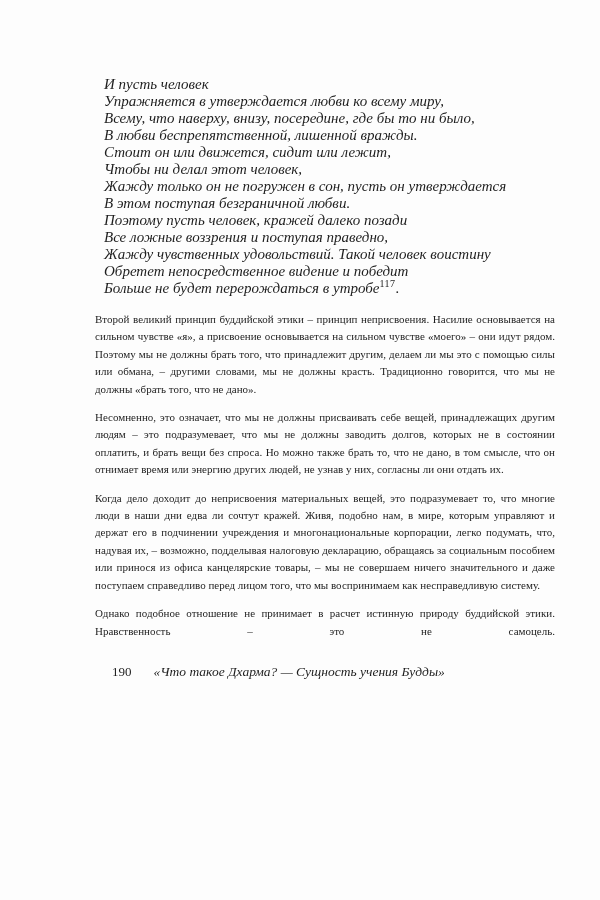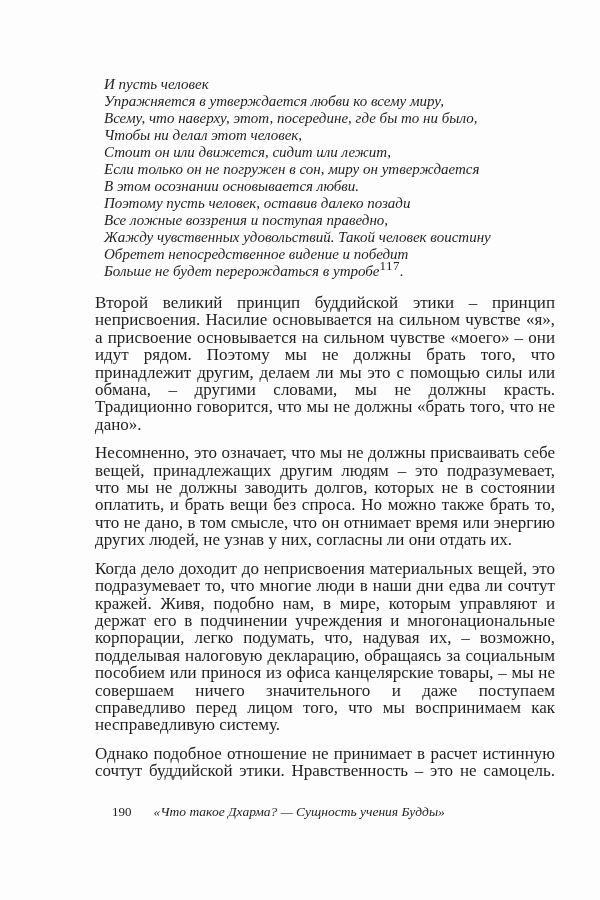--- a/index.html
+++ b/index.html
@@ -25,28 +25,28 @@
     font-style: italic;
     font-size: 15px;
     line-height: 17px;
     padding-left: 9px;
     margin: 0 0 14px 0;
   }
   .poem-line {
     white-space: nowrap;
   }
   .footnote-ref {
-    font-size: 13px;
+    font-size: 10px;
     font-style: normal;
     vertical-align: super;
     line-height: 0;
     letter-spacing: 0.5px;
   }
   .para {
-    font-size: 17px;
+    font-size: 11px;
     line-height: 17.4px;
     text-align: justify;
     margin: 0 0 11px 0;
     hyphens: none;
   }
   .para.justify-last {
     text-align-last: justify;
   }
   .footer {
     margin-top: 24px;
@@ -68,35 +68,36 @@
   }
 </style>
 </head>
 <body>
 
 <div class="page">
 
   <div class="poem">
     <div class="poem-line">И пусть человек</div>
     <div class="poem-line">Упражняется в утверждается любви ко всему миру,</div>
-    <div class="poem-line">Всему, что наверху, этот, посередине, где бы то ни было,</div>
+    <div class="poem-line">Всему, что наверху, внизу, посередине, где бы то ни было,</div>
+    <div class="poem-line">В любви беспрепятственной, лишенной вражды.</div>
+    <div class="poem-line">Стоит он или движется, сидит или лежит,</div>
     <div class="poem-line">Чтобы ни делал этот человек,</div>
-    <div class="poem-line">Стоит он или движется, сидит или лежит,</div>
-    <div class="poem-line">Если только он не погружен в сон, миру он утверждается</div>
-    <div class="poem-line">В этом осознании основывается любви.</div>
-    <div class="poem-line">Поэтому пусть человек, оставив далеко позади</div>
+    <div class="poem-line">Жажду только он не погружен в сон, пусть он утверждается</div>
+    <div class="poem-line">В этом поступая безграничной любви.</div>
+    <div class="poem-line">Поэтому пусть человек, кражей далеко позади</div>
     <div class="poem-line">Все ложные воззрения и поступая праведно,</div>
     <div class="poem-line">Жажду чувственных удовольствий. Такой человек воистину</div>
     <div class="poem-line">Обретет непосредственное видение и победит</div>
     <div class="poem-line"><span>Больше не будет перерождаться в утробе</span><sup class="footnote-ref">117</sup><span>.</span></div>
   </div>
 
   <p class="para">Второй великий принцип буддийской этики – принцип неприсвоения. Насилие основывается на сильном чувстве «я», а присвоение основывается на сильном чувстве «моего» – они идут рядом. Поэтому мы не должны брать того, что принадлежит другим, делаем ли мы это с помощью силы или обмана, – другими словами, мы не должны красть. Традиционно говорится, что мы не должны «брать того, что не дано».</p>
   <p class="para">Несомненно, это означает, что мы не должны присваивать себе вещей, принадлежащих другим людям – это подразумевает, что мы не должны заводить долгов, которых не в состоянии оплатить, и брать вещи без спроса. Но можно также брать то, что не дано, в том смысле, что он отнимает время или энергию других людей, не узнав у них, согласны ли они отдать их.</p>
   <p class="para">Когда дело доходит до неприсвоения материальных вещей, это подразумевает то, что многие люди в наши дни едва ли сочтут кражей. Живя, подобно нам, в мире, которым управляют и держат его в подчинении учреждения и многонациональные корпорации, легко подумать, что, надувая их, – возможно, подделывая налоговую декларацию, обращаясь за социальным пособием или принося из офиса канцелярские товары, – мы не совершаем ничего значительного и даже поступаем справедливо перед лицом того, что мы воспринимаем как несправедливую систему.</p>
-  <p class="para justify-last">Однако подобное отношение не принимает в расчет истинную сочтут буддийской этики. Нравственность – это не самоцель.</p>
+  <p class="para justify-last">Однако подобное отношение не принимает в расчет истинную природу буддийской этики. Нравственность – это не самоцель.</p>
 
   <div class="footer">
     <span class="page-number">190</span>
     <span class="running-title">«Что такое Дхарма? — Сущность учения Будды»</span>
   </div>
 
 </div>
 
 </body></html>

